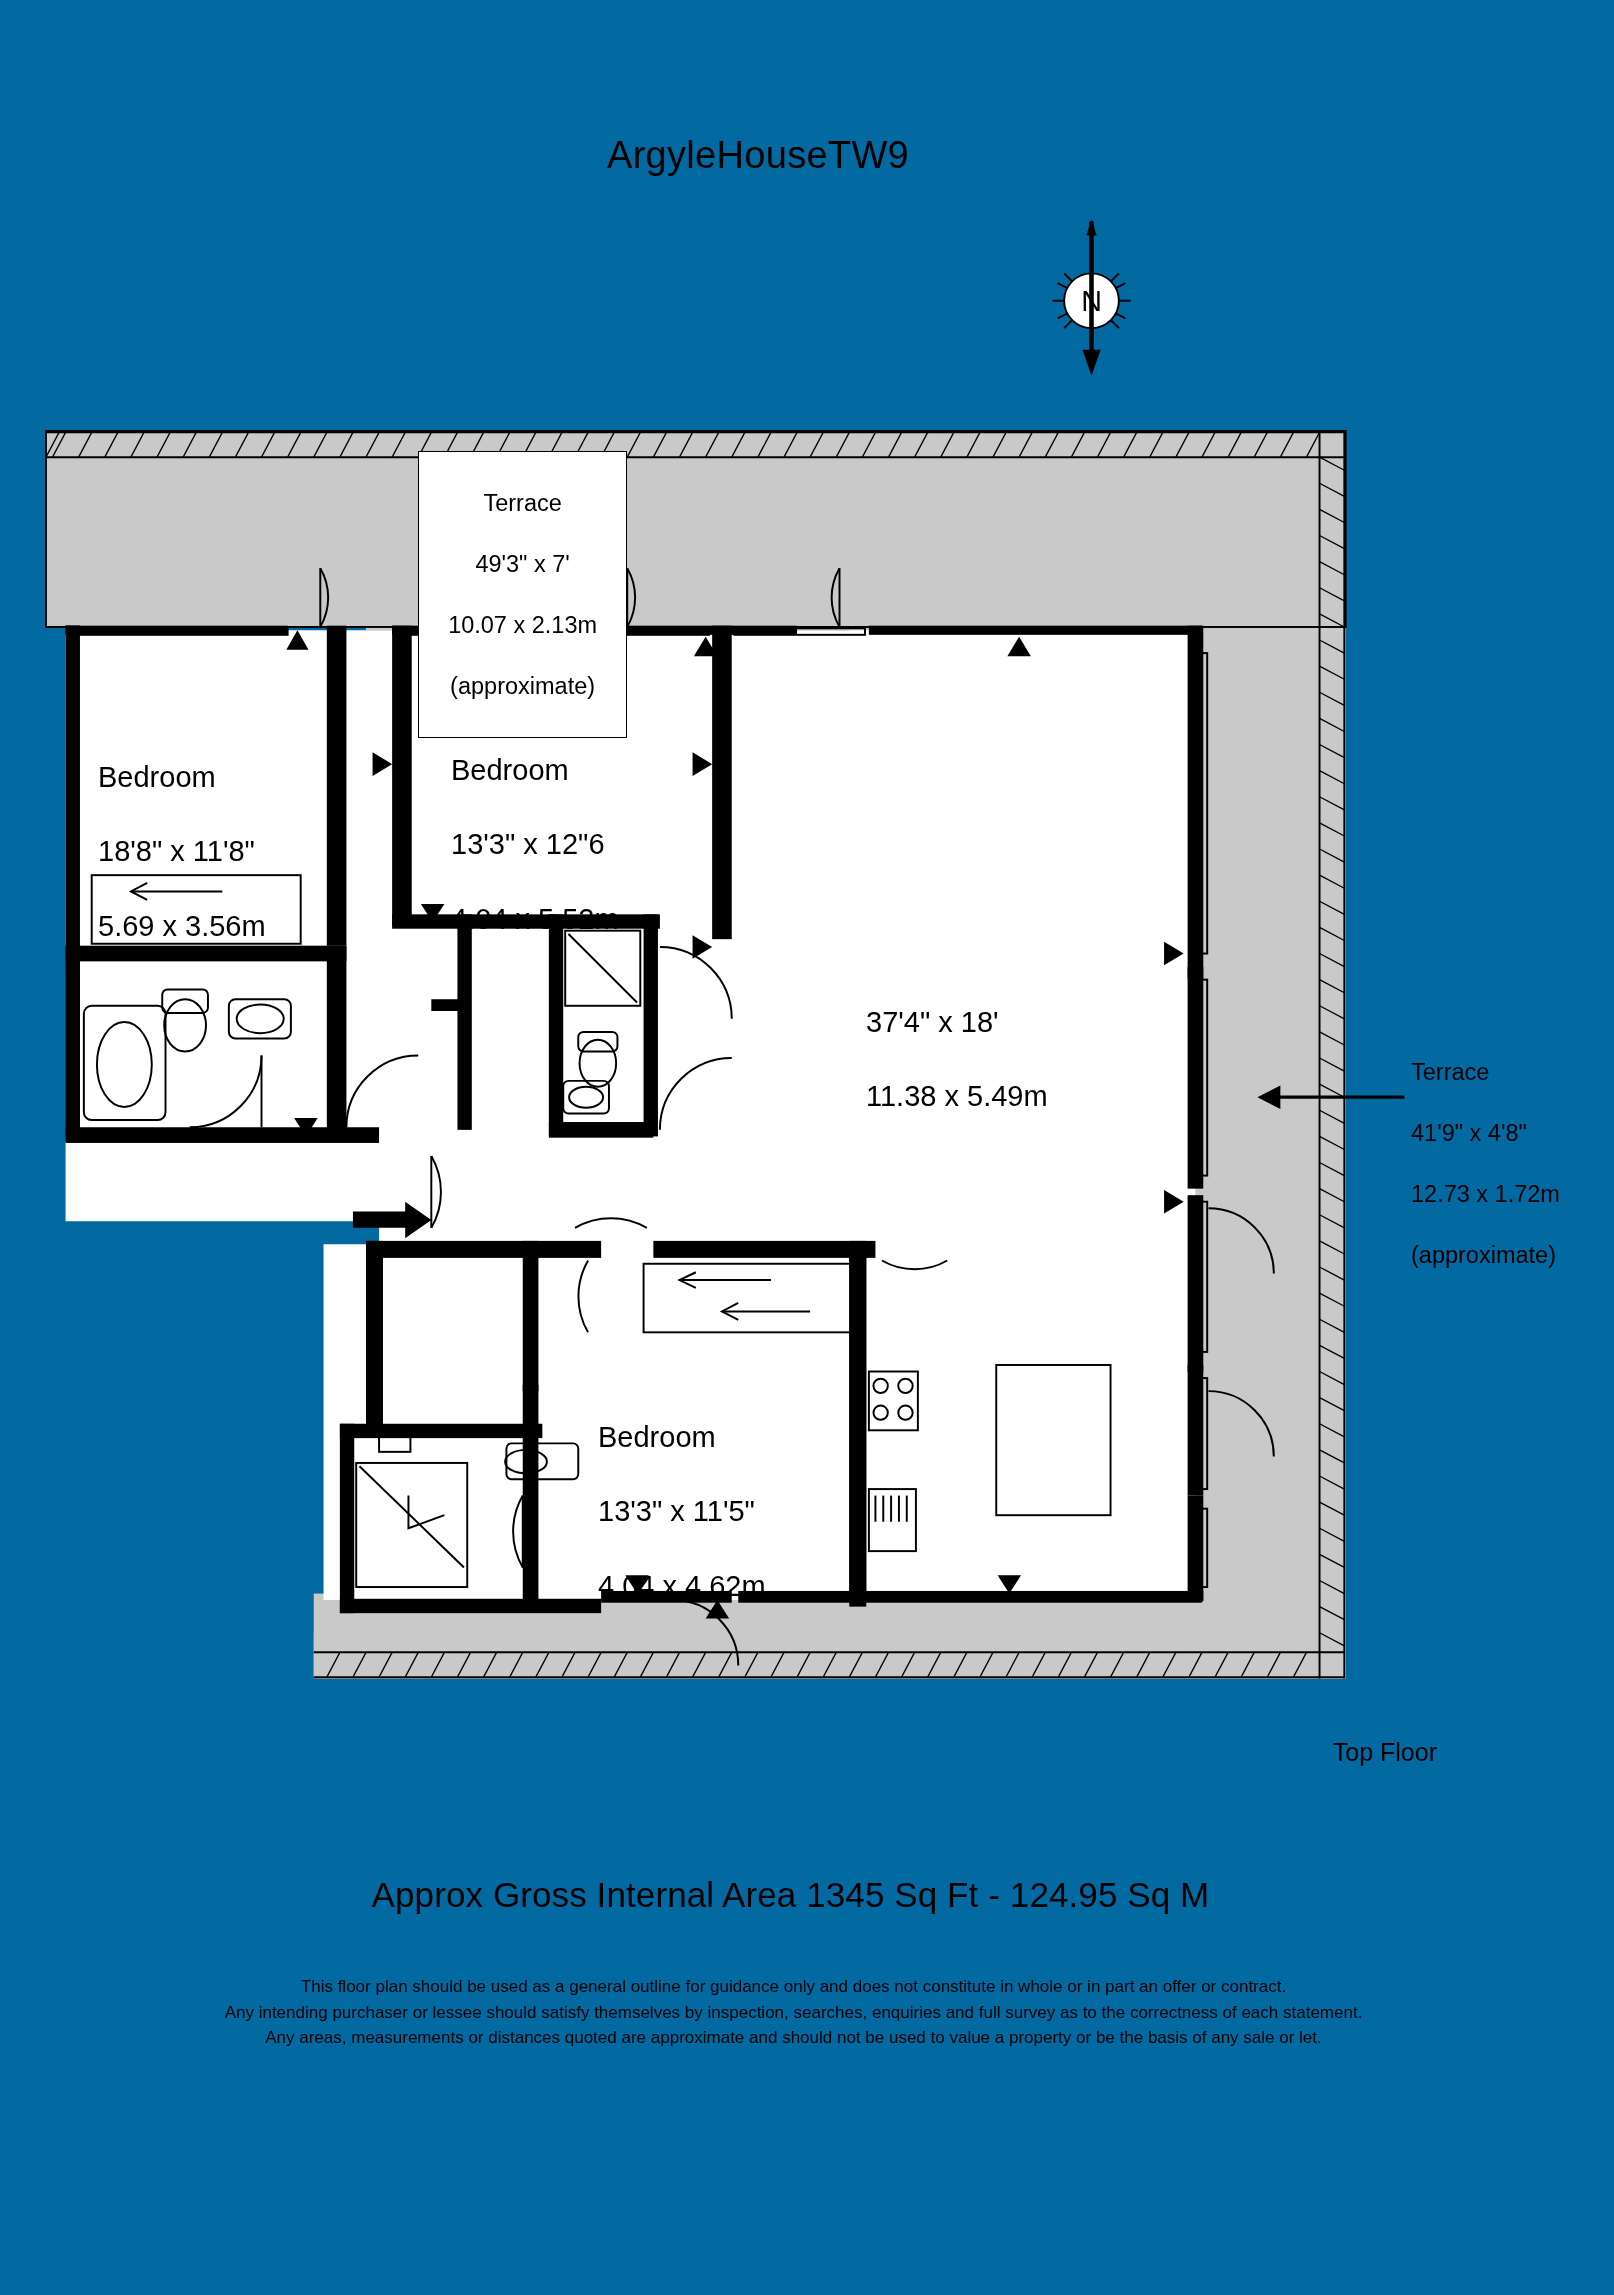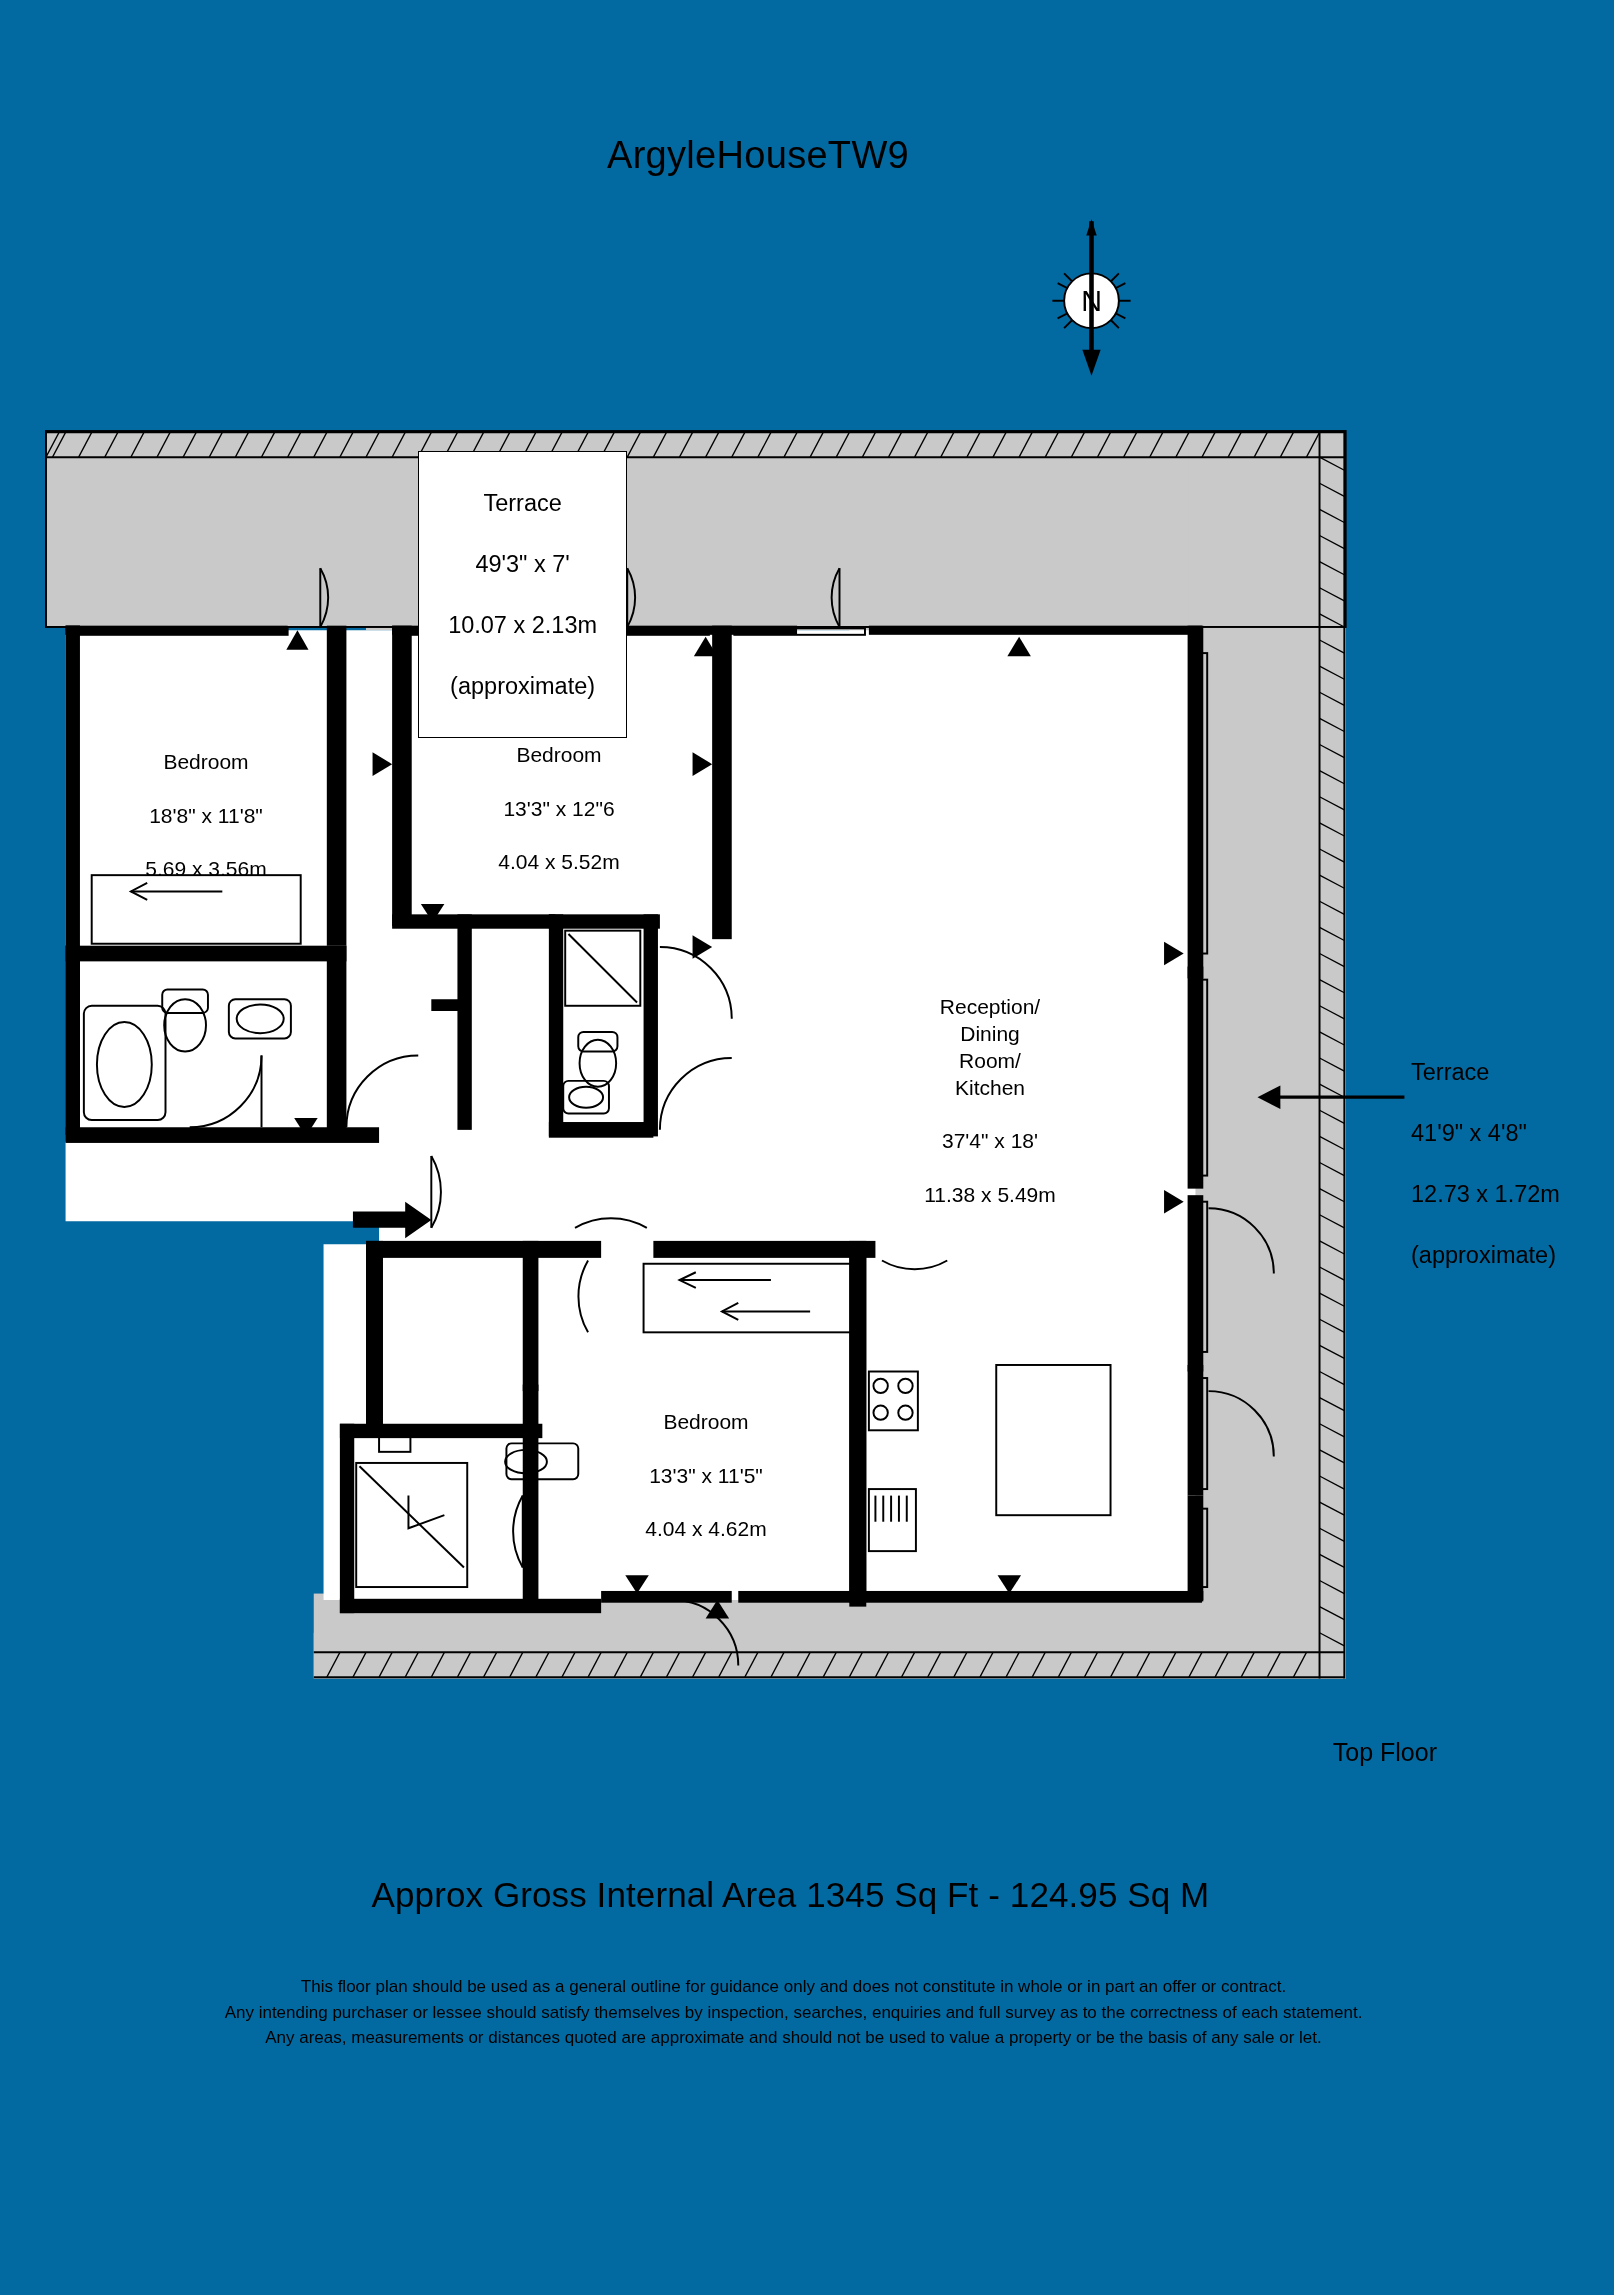--- a/index.html
+++ b/index.html
@@ -44,22 +44,21 @@
     position: absolute;
     left: 0;
     top: 0;
     width: 1615px;
     height: 2295px;
   }
 
   
   .label {
     position: absolute;
-    text-align: center;
-    font-size: 21px;
+    font-size: 29px;
     line-height: 1.28;
     white-space: pre-line;
   }
 
   .terrace-box {
     position: absolute;
     background: #ffffff;
     border: 1.3px solid #000000;
     text-align: center;
     font-size: 23.5px;
@@ -507,24 +506,20 @@
     <div>5.69 x 3.56m</div>
   </div>
 
   <div class="label" style="left:451px; top:715px; width:216px;">
     <div>Bedroom</div>
     <div>13'3" x 12"6</div>
     <div>4.04 x 5.52m</div>
   </div>
 
   <div class="label" style="left:866px; top:967px; width:248px;">
-    <div>Reception/
-Dining
-Room/
-Kitchen</div>
     <div>37'4" x 18'</div>
     <div>11.38 x 5.49m</div>
   </div>
 
   <div class="label" style="left:598px; top:1382px; width:216px;">
     <div>Bedroom</div>
     <div>13'3" x 11'5"</div>
     <div>4.04 x 4.62m</div>
   </div>
 

